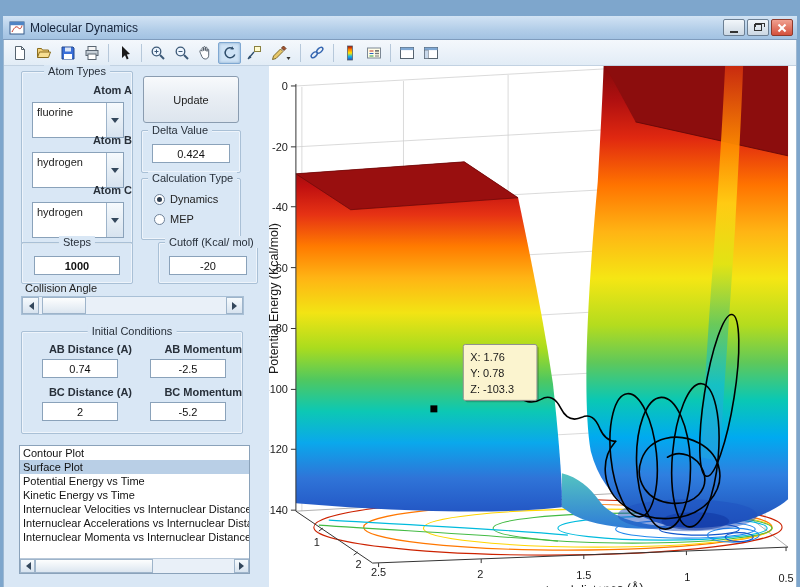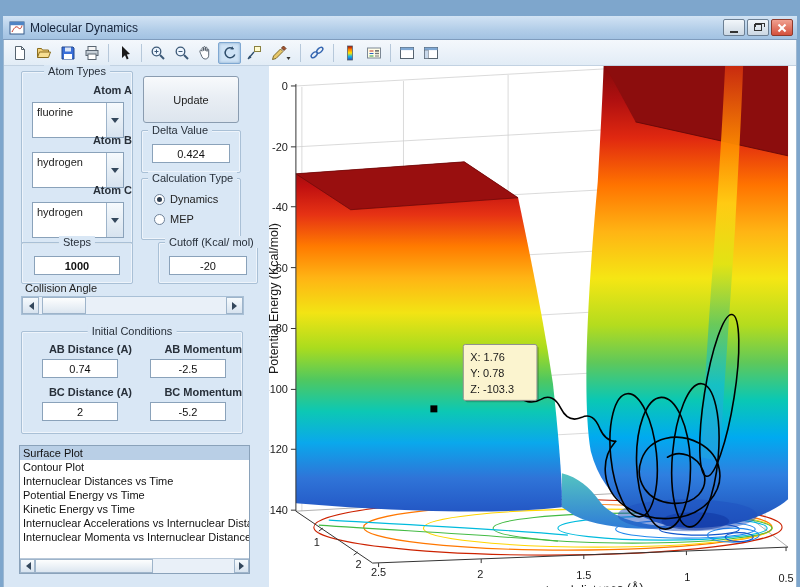--- a/index.html
+++ b/index.html
@@ -297,25 +297,25 @@
         <div class="lbl" style="top:11px;left:50%;width:50%;">AB Momentum</div>
         <input class="field" style="left: 20px; top: 27px; width: 76px;" value="0.74">
         <input class="field" style="left: 128px; top: 27px; width: 76px;" value="-2.5">
         <div class="lbl" style="top:54px;width:50%;">BC Distance (A)</div>
         <div class="lbl" style="top:54px;left:50%;width:50%;">BC Momentum</div>
         <input class="field" style="left: 20px; top: 70px; width: 76px;" value="2">
         <input class="field" style="left: 128px; top: 70px; width: 76px;" value="-5.2">
       </div>
 
       <div id="listbox">
+        <div class="lrow">Contour Plot</div>
         <div class="lrow selected">Surface Plot</div>
-        <div class="lrow">Contour Plot</div>
-        <div class="lrow">Internuclear Distances vs Time</div>
         <div class="lrow">Potential Energy vs Time</div>
         <div class="lrow">Kinetic Energy vs Time</div>
+        <div class="lrow">Internuclear Velocities vs Internuclear Distance</div>
         <div class="lrow">Internuclear Accelerations vs Internuclear Dista</div>
         <div class="lrow">Internuclear Momenta vs Internuclear Distance</div>
         <div id="list-hscroll">
           <div class="sb-arrow">
               <i class="tri-left"></i>
             </div>
           <div class="sb-track">
             <div class="sb-thumb" style="left:0;width:118px;"></div>
           </div>
           <div class="sb-arrow">

